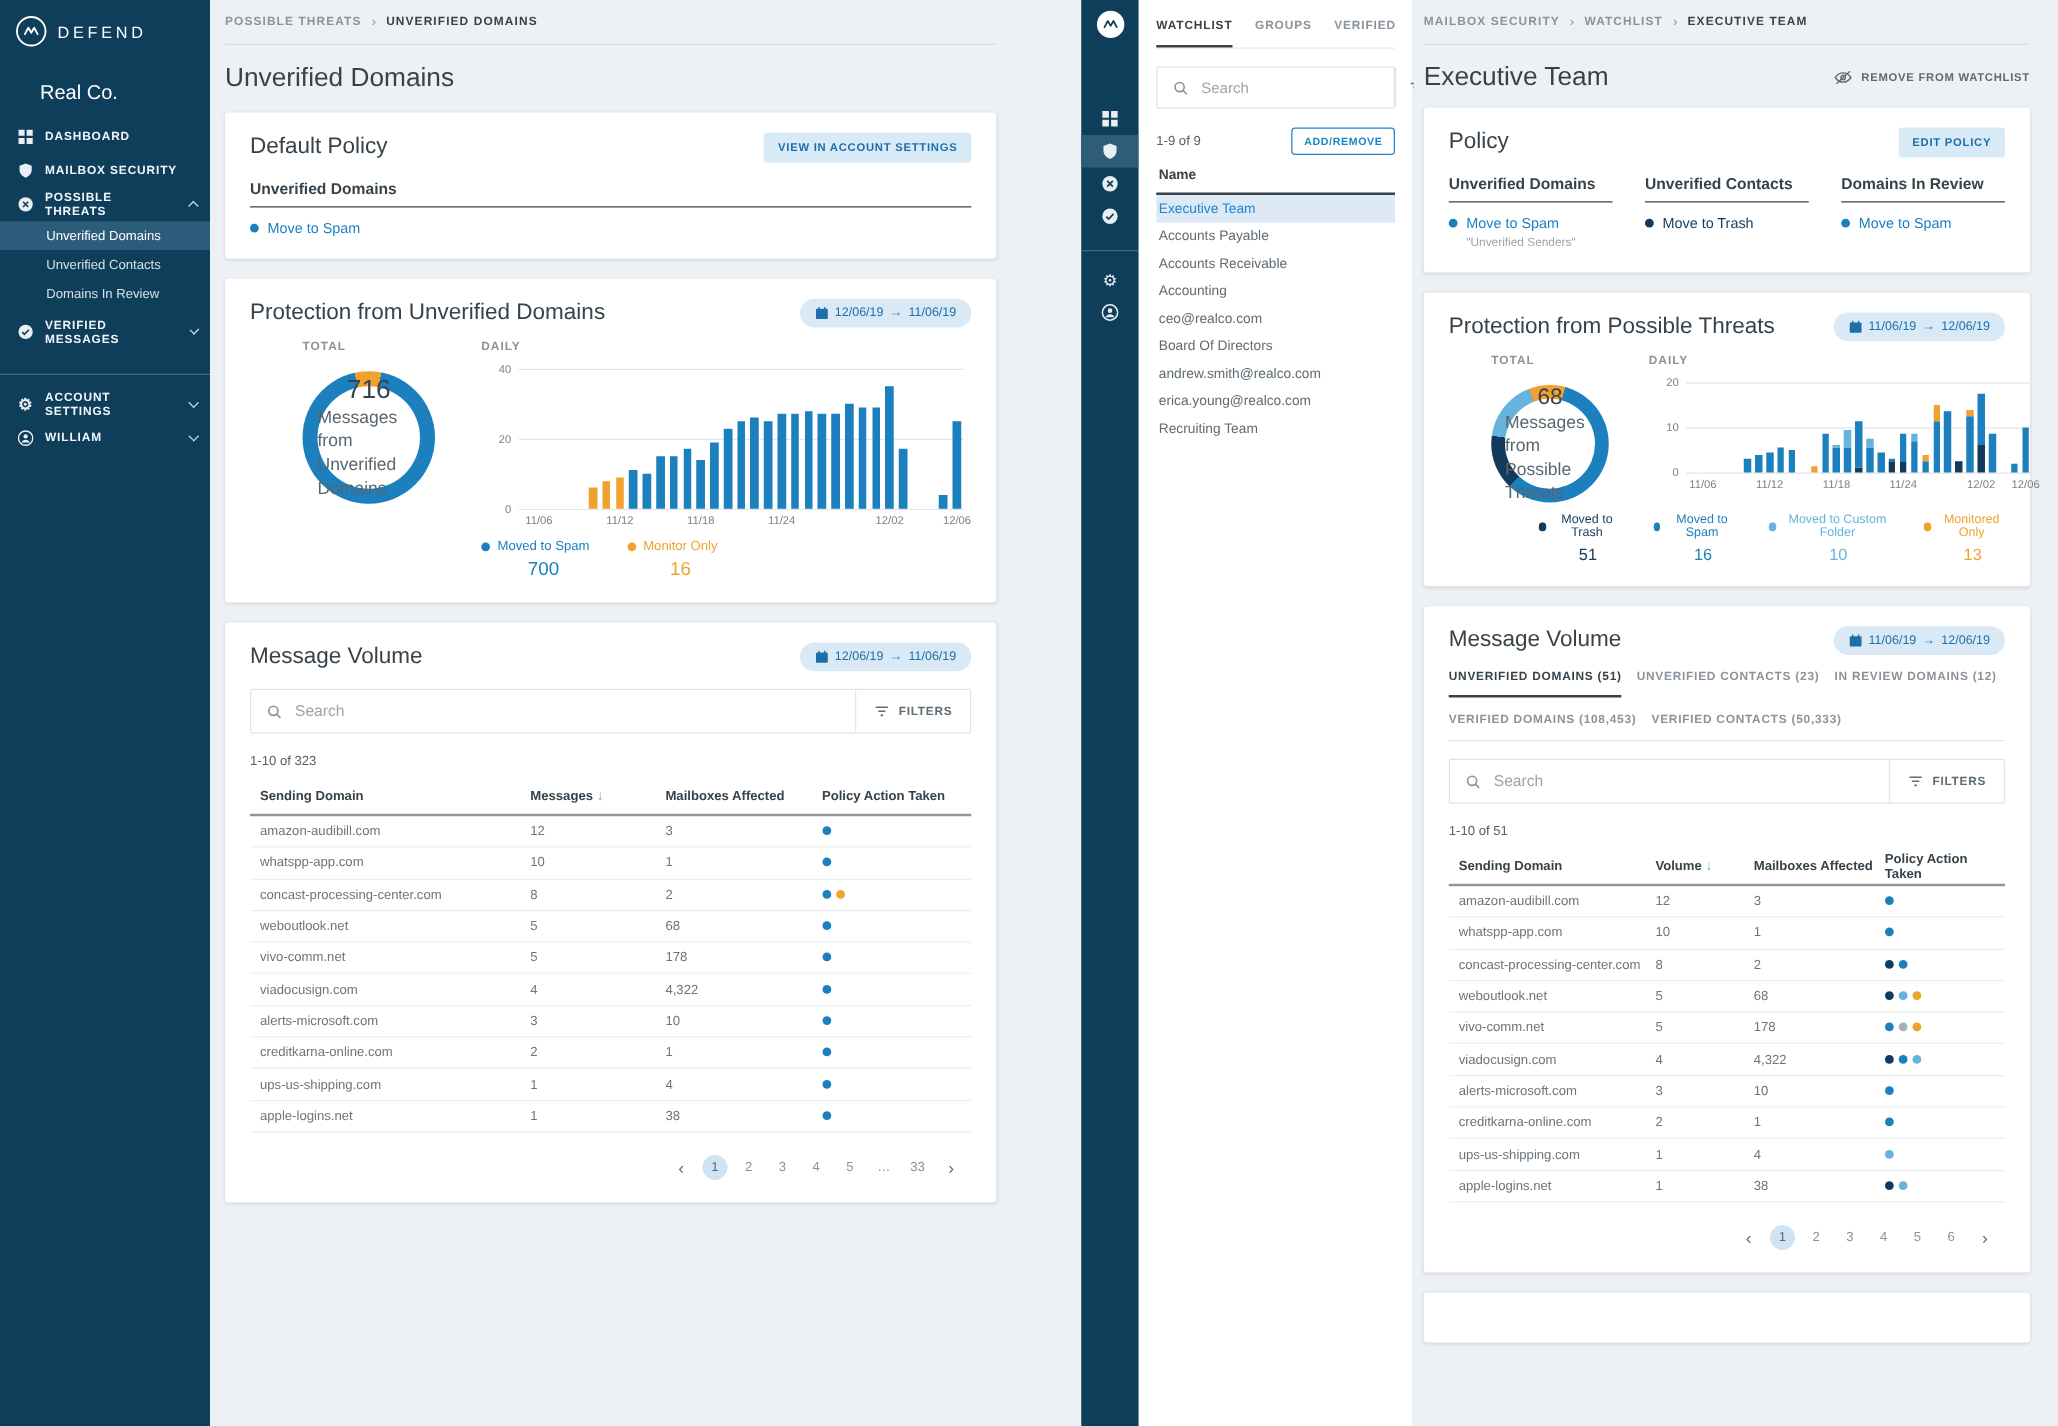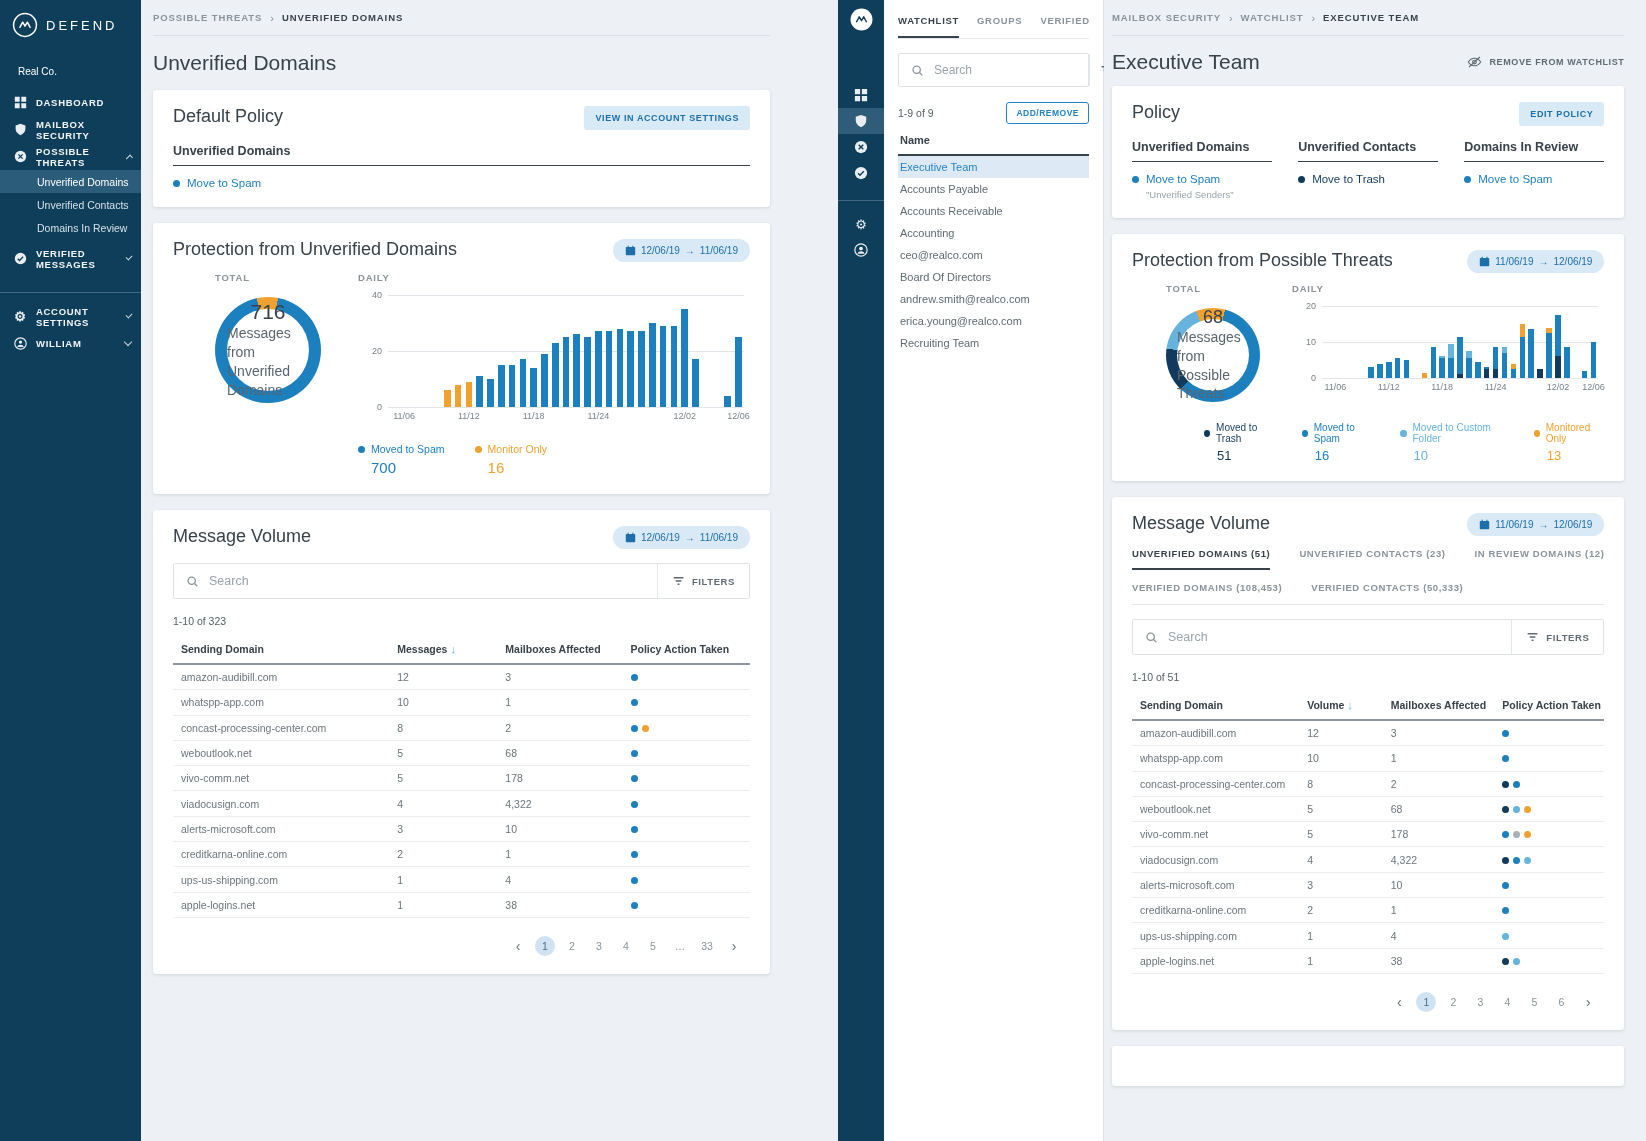--- a/index.html
+++ b/index.html
@@ -1,25 +1,25 @@
 <!DOCTYPE html>
 <html><head>
 <meta charset="utf-8">
 <style>
   * { margin:0; padding:0; box-sizing:border-box; }
   html,body { width:1646px; height:1141px; overflow:hidden; }
   body { display:flex; font-family:"Liberation Sans", sans-serif; background:#edf1f5; color:#37424a; }
   svg { display:block; }
 
   
-  .sidebar { width:141px; flex-shrink:0; background:#0f3e5b; color:#fff; display:flex; flex-direction:column; }
+  .sidebar { width:168px; flex-shrink:0; background:#0f3e5b; color:#fff; display:flex; flex-direction:column; }
   .logo-row { display:flex; align-items:center; gap:8px; padding:12px 12px 10px 12px; }
   .logo-mark { width:26px; height:26px; flex-shrink:0; }
   .logo-text { font-size:13px; letter-spacing:3px; font-weight:400; color:#fff; }
-  .org-name { font-size:10px; padding:18px 12px 12px 18px; color:#fff; }
+  .org-name { font-size:16px; padding:18px 12px 12px 32px; color:#fff; }
   .nav { display:flex; flex-direction:column; }
   .nav-item { display:flex; align-items:center; gap:9px; height:27px; padding:0 10px 0 14px; font-size:9.5px; font-weight:bold; letter-spacing:.7px; color:#f2f6f8; cursor:pointer; }
   .nav-item .nicon { width:13px; height:13px; color:#e8eef2; flex-shrink:0; display:flex; align-items:center; justify-content:center; }
   .nav-item .spacer { flex:1; }
   .chev { width:6px; height:6px; border-right:1.4px solid #cfd8de; border-bottom:1.4px solid #cfd8de; transform:rotate(45deg); margin-top:-3px; }
   .chev.up { transform:rotate(-135deg); margin-top:3px; }
   .sub-item { height:23px; display:flex; align-items:center; padding-left:37px; font-size:10.5px; color:#d5e0e7; cursor:pointer; }
   .sub-item.active { background:#2b5d7b; color:#fff; }
   .side-divider { height:1px; background:rgba(255,255,255,.22); margin:20px 0 10px 0; }
   .uicon { font-size:13px; line-height:1; }
@@ -56,21 +56,21 @@
   .donut.sm .donut-value { font-size:18px; }
   .donut-label { font-size:14px; color:#5a656d; line-height:1.35; }
   .daily-col { flex:1; }
   .daily-plot { position:relative; margin-top:12px; }
   .daily-plot.tall { height:128px; }
   .daily-plot.short { height:88px; }
   .gridline { position:absolute; height:1px; background:#e2e6ea; }
   .ytick { position:absolute; left:0; width:24px; text-align:right; font-size:9px; color:#7a838b; }
   .xtick { position:absolute; transform:translateX(-50%); font-size:9px; color:#7a838b; white-space:nowrap; }
   .bar-seg { position:absolute; }
-  .legend { display:flex; gap:30px; margin-top:20px; }
+  .legend { display:flex; gap:30px; margin-top:8px;text-align:center; }
   .legend.indent { margin-left:72px; gap:26px; }
   .leg-head { display:flex; align-items:center; gap:6px; font-size:10.5px; }
   .leg-value { font-size:15px; margin:4px 0 0 13px; }
   .legend.sm .leg-head { font-size:10px; }
   .legend.sm .leg-value { font-size:13px; }
 
   .search-box { display:flex; align-items:center; border:1px solid #dfe3e7; border-radius:2px; height:36px; margin-top:14px; background:#fff; }
   .search-box .sicon { color:#8a939b; margin:0 10px 0 12px; }
   .search-box input { border:none; outline:none; flex:1; font-size:12.5px; font-family:inherit; color:#5a656d; background:transparent; }
   .search-box input::placeholder { color:#9aa4ab; }
@@ -119,21 +119,21 @@
   .wl-name-head { font-size:11px; font-weight:bold; color:#37424a; padding:10px 0 8px 2px; border-bottom:2px solid #37424a; }
   .wl-item { height:22px; display:flex; align-items:center; padding-left:2px; font-size:11px; color:#5f6b73; cursor:pointer; }
   .wl-item.active { background:#ddeaf5; color:#2484c6; }
 
   
   .right-main { flex:1; background:#edf1f5; padding:0 22px 0 8px; }
   .title-row { display:flex; align-items:center; justify-content:space-between; padding:14px 0 12px 0; }
   .ghost-btn { display:flex; align-items:center; gap:7px; background:transparent; border:none; font-size:9px; font-weight:bold; letter-spacing:.6px; color:#5f6b73; cursor:pointer; font-family:inherit; }
   .policy-cols { display:flex; gap:26px; }
   .policy-cols .pcol { flex:1; }
-  .mv-tabs { display:flex; gap:29px; margin-top:12px; }
+  .mv-tabs { display:flex; gap:12px; margin-top:12px; }
   .mv-tab { font-size:9.5px; font-weight:bold; letter-spacing:.6px; color:#8a939b; padding-bottom:9px; cursor:pointer; white-space:nowrap; }
   .mv-tab.active { color:#37424a; border-bottom:2px solid #37424a; }
   .mv-tabs-wrap { border-bottom:1px solid #e2e6ea; padding-bottom:2px; }
   .card.partial { height:40px; margin-top:0; }
   .right-main .t-head, .right-main .t-row { grid-template-columns:36% 18% 24% 22%; }
 </style>
 </head>
 <body>
 
 <aside class="sidebar">

